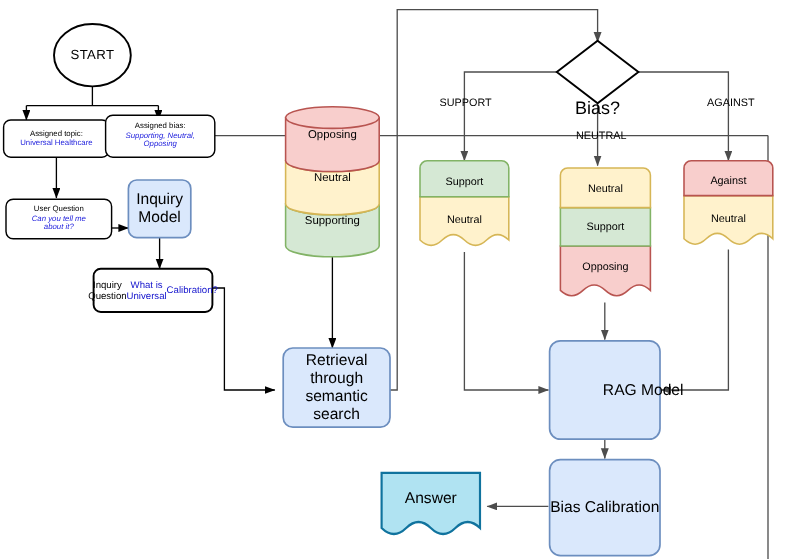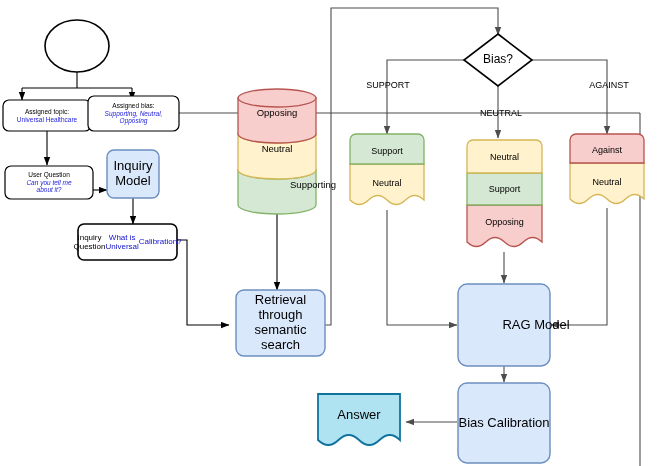--- a/index.html
+++ b/index.html
@@ -12,21 +12,21 @@
   }
   .lbl-start{font-size:11px;letter-spacing:.3px;}
   .lbl-tiny{font-size:6.5px;}
   .lbl-tiny .blue{color:#2222dd;font-style:italic;}
   .lbl-sm{font-size:8px;}
   .lbl-sm .blue{color:#1111cc;}
   .lbl-md{font-size:13px;}
   .lbl-cyl{font-size:9.5px;}
   .lbl-doc{font-size:9px;}
   .lbl-edge{font-size:9px;}
-  .lbl-diamond{font-size:12px;}
+  .lbl-diamond{font-size:15px;margin-top:31px;}
 </style>
 </head>
 <body>
 
 <div id="canvas">
 
   <svg id="diagram" viewBox="0 0 664 466" xmlns="http://www.w3.org/2000/svg">
     <defs>
       <marker id="arrowBlack" markerWidth="9" markerHeight="9" refX="7.6" refY="3" orient="auto" markerUnits="strokeWidth">
         <path d="M0,0 L8,3 L0,6 z" fill="#000000"></path>
@@ -122,20 +122,23 @@
       <path d="M576,134 L638,134 a6,6 0 0 1 6,6 L644,163 L570,163 L570,140 a6,6 0 0 1 6,-6 z" fill="#f8cecc" stroke="#b85450" stroke-width="1.3"></path>
     </g>
 
     <rect x="458" y="284" width="92" height="82" rx="9" ry="9" fill="#dae8fc" stroke="#6c8ebf" stroke-width="1.4"></rect>
 
     <rect x="458" y="383" width="92" height="80" rx="9" ry="9" fill="#dae8fc" stroke="#6c8ebf" stroke-width="1.4"></rect>
 
     <path d="M318,394 L400,394 L400,440 q-10.25,-10 -20.5,0 q-10.25,10 -20.5,0 q-10.25,-10 -20.5,0 q-10.25,10 -20.5,0 L318,400 z" fill="#b0e3f2" stroke="#10739e" stroke-width="1.8"></path>
   </svg>
 
+  <div class="node-label lbl-start" style="left:45px;top:32px;width:64px;height:28px;">
+    <span>START</span>
+  </div>
 
   <div class="node-label lbl-tiny" style="left:3px;top:100px;width:88px;height:31px;flex-direction:column;">
     <span>Assigned topic:</span>
     <span class="blue" style="font-style:normal;">Universal Healthcare</span>
   </div>
 
   <div class="node-label lbl-tiny" style="left:88px;top:96px;width:91px;height:35px;flex-direction:column;">
     <span>Assigned bias:</span>
     <span class="blue">Supporting, Neutral,</span>
     <span class="blue">Opposing</span>
@@ -157,21 +160,21 @@
     <span class="blue">What is Universal</span>
     <span class="blue">Calibration?</span>
   </div>
 
   <div class="node-label lbl-cyl" style="left:238px;top:103px;width:78px;height:20px;">
     <span>Opposing</span>
   </div>
   <div class="node-label lbl-cyl" style="left:238px;top:139px;width:78px;height:20px;">
     <span>Neutral</span>
   </div>
-  <div class="node-label lbl-cyl" style="left:238px;top:175px;width:78px;height:20px;padding-left:36px;">
+  <div class="node-label lbl-cyl" style="left:238px;top:175px;width:78px;height:20px;">
     <span>Supporting</span>
   </div>
 
   <div class="node-label lbl-md" style="left:236px;top:290px;width:89px;height:66px;flex-direction:column;text-align:center;">
     <span>Retrieval through</span>
     <span>semantic search</span>
   </div>
 
   <div class="node-label lbl-diamond" style="left:470px;top:50px;width:56px;height:20px;">
     <span>Bias?</span>

